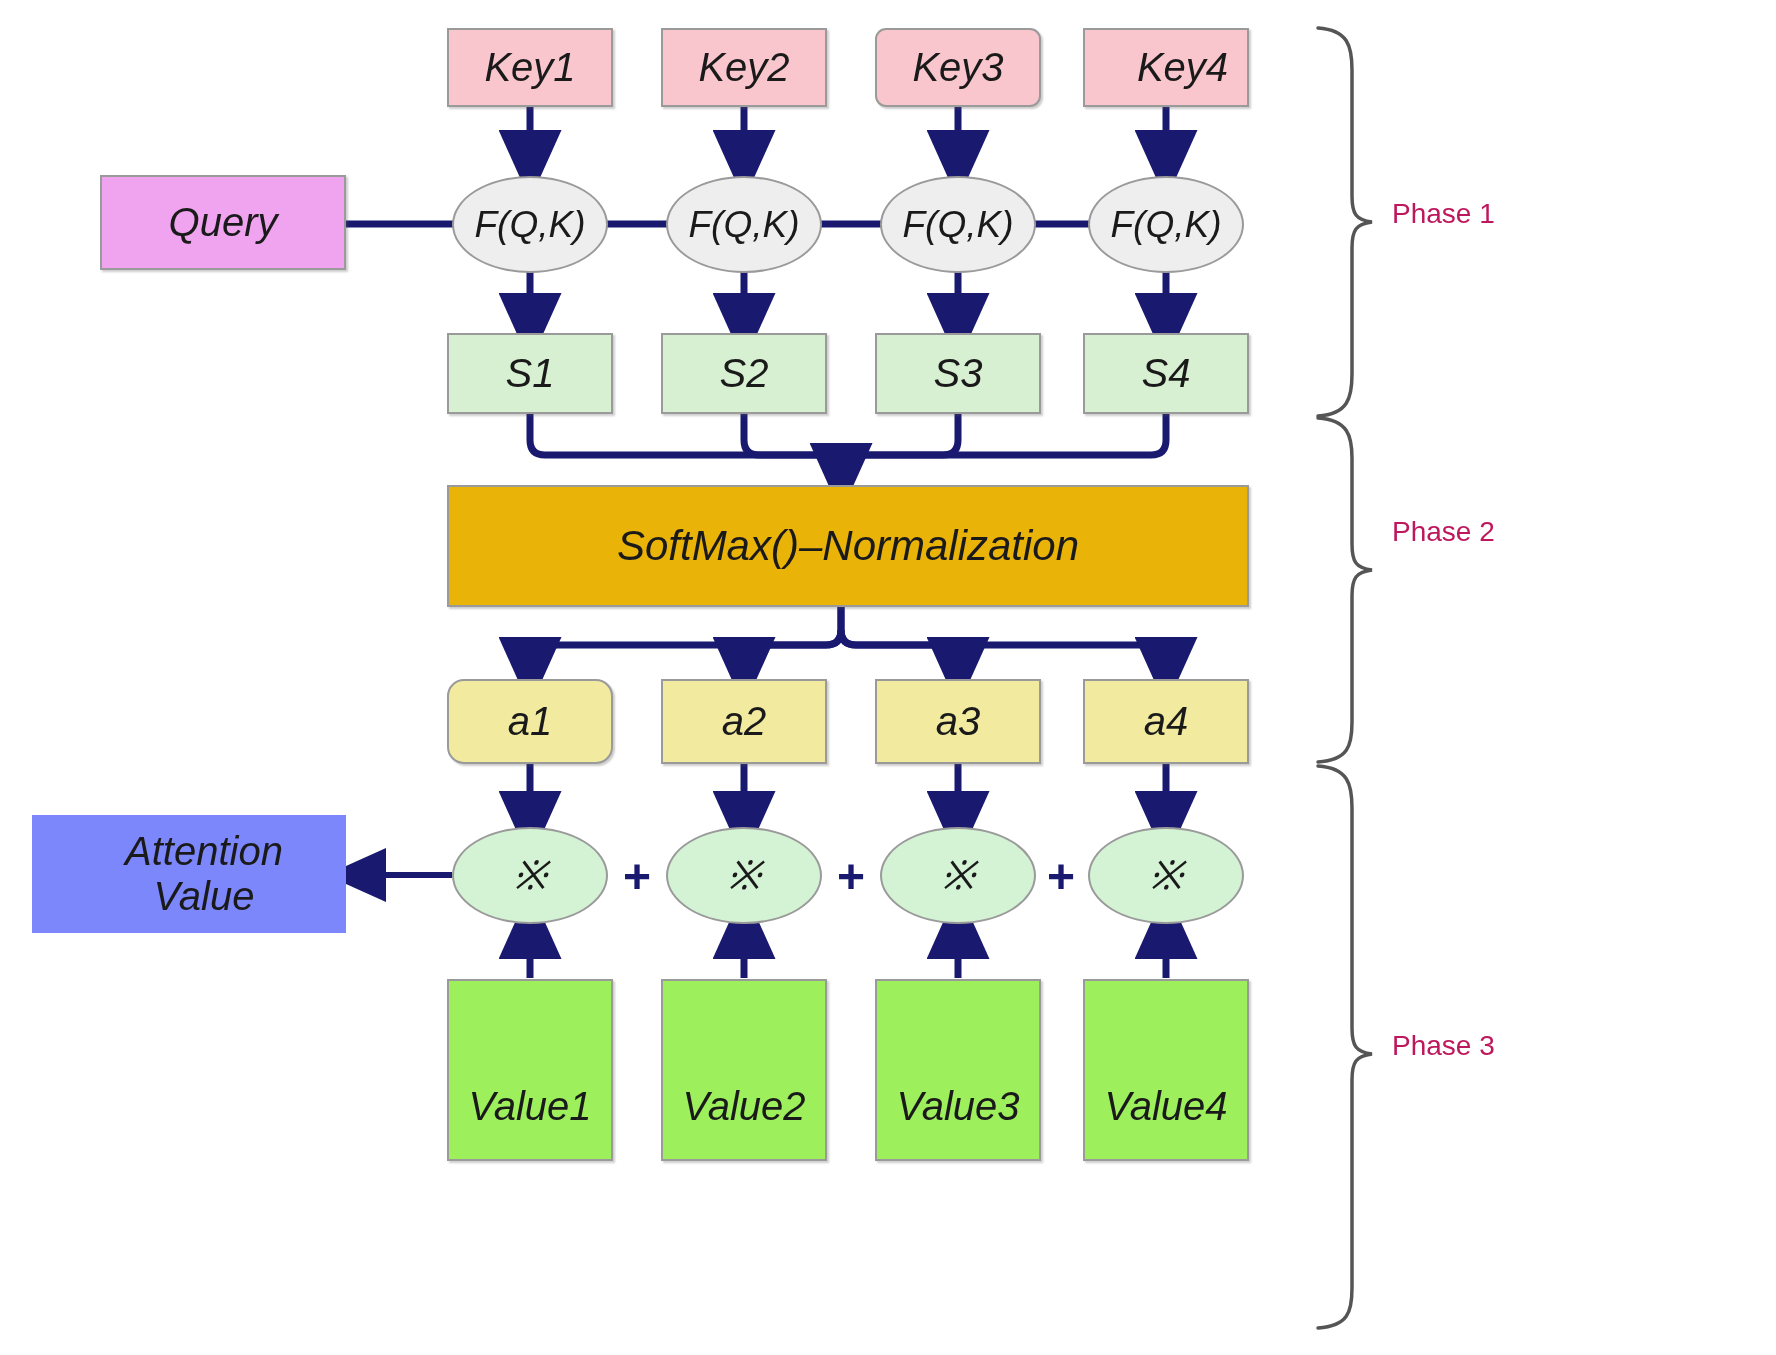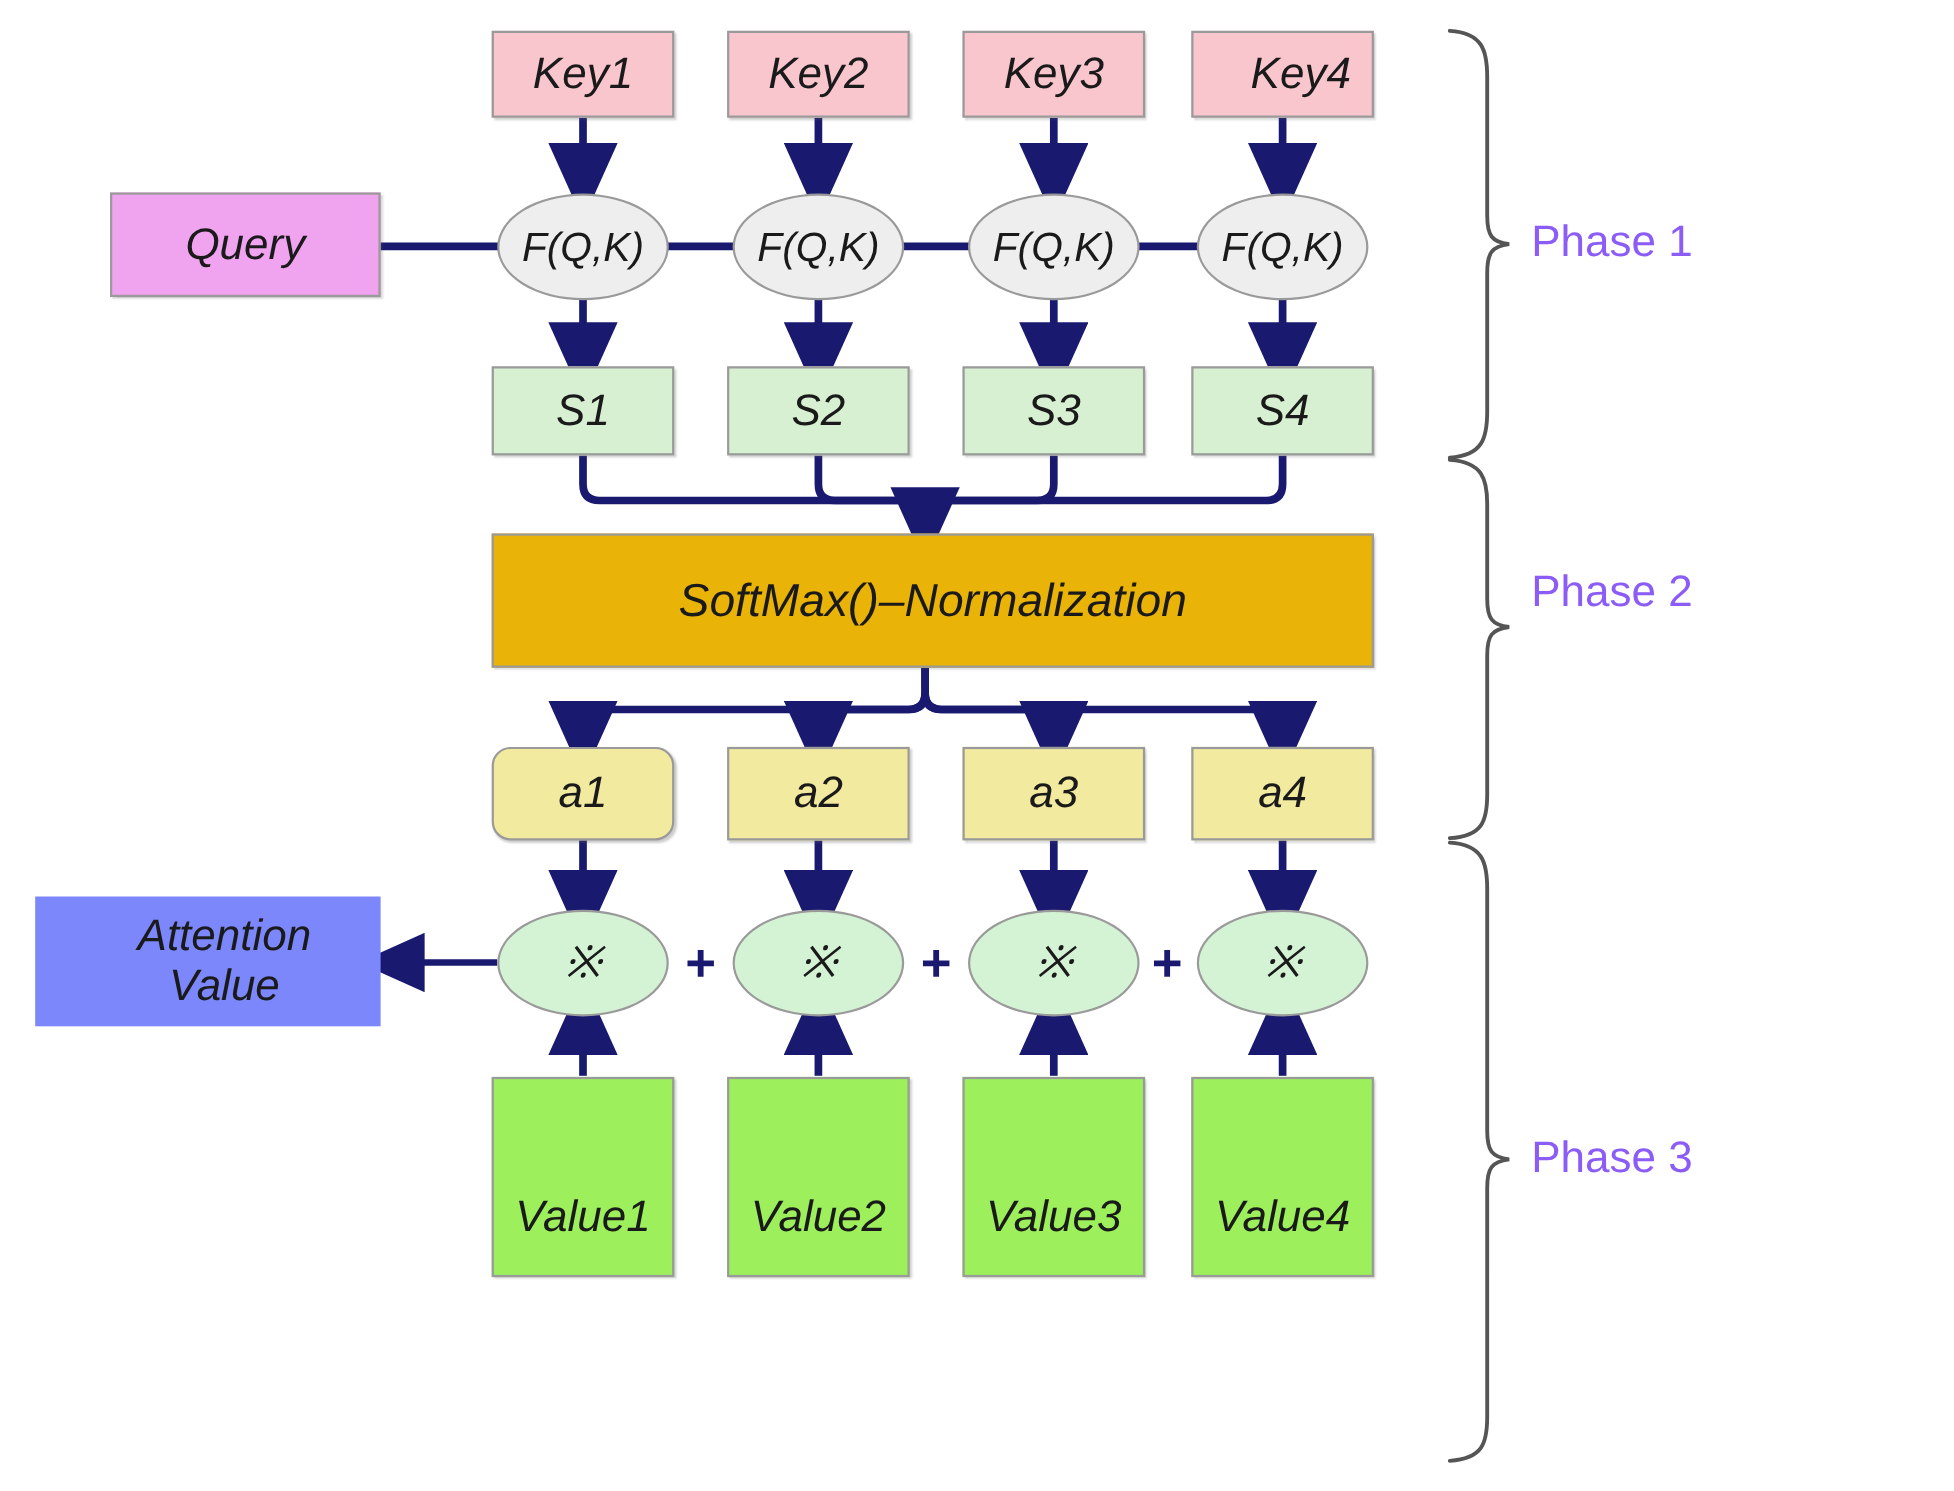--- a/index.html
+++ b/index.html
@@ -86,22 +86,22 @@
     padding-left: 30px;
   }
   .value-box {
     background: #9df05c;
     font-size: 40px;
     align-items: flex-end;
     padding-bottom: 30px;
   }
   .phase-label {
     position: absolute;
-    font-size: 40px;
-    color: #8b5cf6;
+    font-size: 28px;
+    color: #be185d;
     white-space: nowrap;
   }
 </style>
 </head>
 <body>
 
 <div id="stage">
 
   <svg id="wires" viewBox="0 0 1776 1355" xmlns="http://www.w3.org/2000/svg">
     <defs>
@@ -184,21 +184,21 @@
                C1356,1056 1352,1062 1352,1080 L1352,1288 C1352,1312 1348,1326 1318,1328"></path>
     </g>
   </svg>
 
   <div class="node boxnode key-box" style="left:447px; top:28px; width:166px; height:79px;">
     <span>Key1</span>
   </div>
   <div class="node boxnode key-box" style="left:661px; top:28px; width:166px; height:79px;">
     <span>Key2</span>
   </div>
-  <div class="node boxnode key-box" style="left:875px; top:28px; width:166px; height:79px;">
+  <div class="node boxnode key-box" style="left:875px; top:28px; width:166px; height:79px;border-radius:11px;">
     <span>Key3</span>
   </div>
   <div class="node boxnode key-box" style="left:1083px; top:28px; width:166px; height:79px;padding-left:33px;">
     <span>Key4</span>
   </div>
 
   <div class="node boxnode query-box" style="left:100px; top:175px; width:246px; height:95px;">
     <span>Query</span>
   </div>
 

